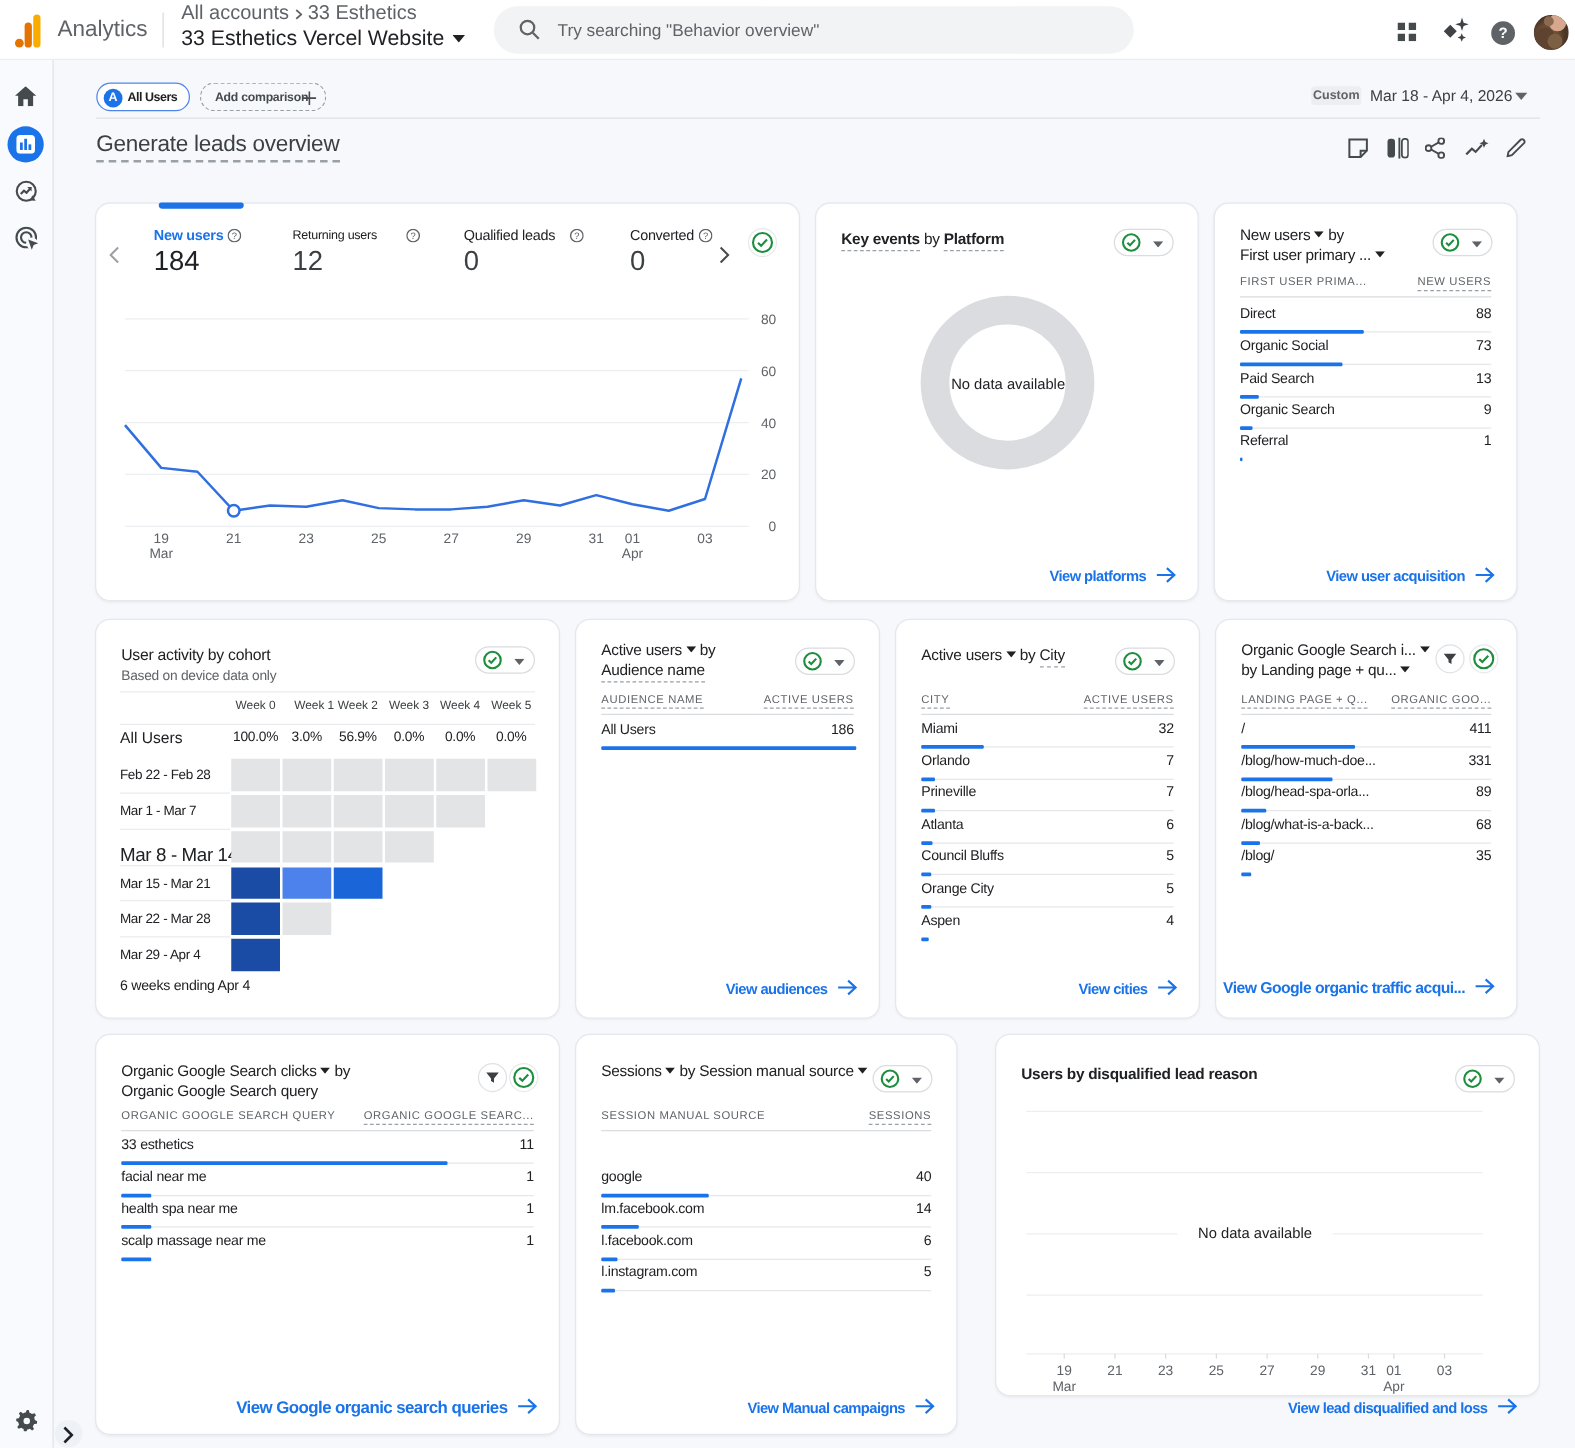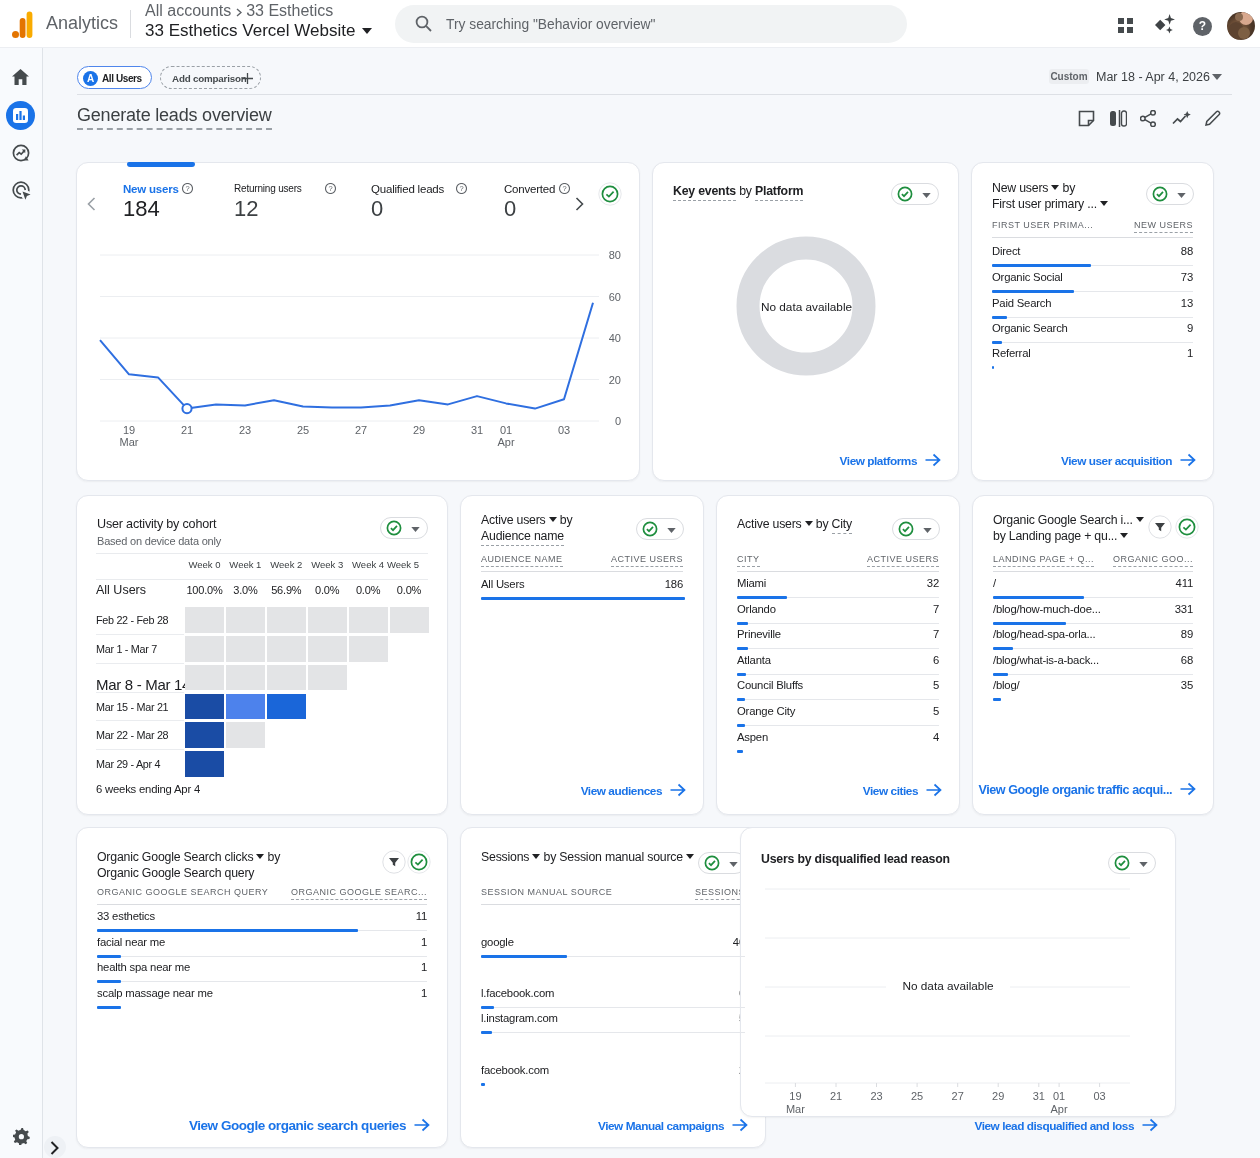--- a/index.html
+++ b/index.html
@@ -296,25 +296,25 @@
 <svg width="16" height="16" viewBox="0 0 16 16" style="position:absolute;left:5px;top:2px">
 <circle cx="8" cy="8" r="6.6" fill="none" stroke="#1e8e3e" stroke-width="1.7"></circle>
 <path d="M4.9 8.2 L7 10.2 L11 5.9" fill="none" stroke="#1e8e3e" stroke-width="1.7"></path>
         </svg>
 <svg width="9" height="5" viewBox="0 0 10 6" style="position:absolute;left:30px;top:9px">
           <path d="M0 0 L10 0 L5 6 Z" fill="#5f6368"></path>
         </svg>
 </div>
 <div class="abs" style="left:19px;top:57px;width:332px;height:1px;background:#e9ebee"></div>
 <div class="abs" style="left:105.5px;top:63px;width:44px;text-align:center;font-size:9.5px;color:#3c4043;white-space:nowrap">Week 0</div>
-      <div class="abs" style="left:146.4px;top:63px;width:44px;text-align:center;font-size:9.5px;color:#3c4043;white-space:nowrap">Week 1</div>
+      <div class="abs" style="left:146.4px;top:63px;width:44px;text-align:right;font-size:9.5px;color:#3c4043;white-space:nowrap">Week 1</div>
       <div class="abs" style="left:187.3px;top:63px;width:44px;text-align:center;font-size:9.5px;color:#3c4043;white-space:nowrap">Week 2</div>
       <div class="abs" style="left:228.2px;top:63px;width:44px;text-align:center;font-size:9.5px;color:#3c4043;white-space:nowrap">Week 3</div>
       <div class="abs" style="left:269.1px;top:63px;width:44px;text-align:center;font-size:9.5px;color:#3c4043;white-space:nowrap">Week 4</div>
-      <div class="abs" style="left:310.0px;top:63px;width:44px;text-align:left;font-size:9.5px;color:#3c4043;white-space:nowrap">Week 5</div>
+      <div class="abs" style="left:310.0px;top:63px;width:44px;text-align:center;font-size:9.5px;color:#3c4043;white-space:nowrap">Week 5</div>
 <div class="abs" style="left:19px;top:83px;width:332px;height:1px;background:#e9ebee"></div>
 <div class="abs" style="left:19px;top:87px;font-size:12.5px;color:#202124">All Users</div>
 <div class="abs" style="left:102.5px;top:88px;width:50px;text-align:center;font-size:11px;letter-spacing:-.2px;color:#202124;white-space:nowrap">100.0%</div>
 <div class="abs" style="left:143.4px;top:88px;width:50px;text-align:center;font-size:11px;letter-spacing:-.2px;color:#202124;white-space:nowrap">3.0%</div>
 <div class="abs" style="left:184.3px;top:88px;width:50px;text-align:center;font-size:11px;letter-spacing:-.2px;color:#202124;white-space:nowrap">56.9%</div>
 <div class="abs" style="left:225.2px;top:88px;width:50px;text-align:center;font-size:11px;letter-spacing:-.2px;color:#202124;white-space:nowrap">0.0%</div>
 <div class="abs" style="left:266.1px;top:88px;width:50px;text-align:center;font-size:11px;letter-spacing:-.2px;color:#202124;white-space:nowrap">0.0%</div>
 <div class="abs" style="left:307.0px;top:88px;width:50px;text-align:center;font-size:11px;letter-spacing:-.2px;color:#202124;white-space:nowrap">0.0%</div>
 <div class="abs" style="left:19px;top:118.4px;font-size:10.8px;letter-spacing:-.3px;color:#202124;white-space:nowrap">Feb 22 - Feb 28</div>
 <div class="abs" style="left:19px;top:138.1px;width:88px;height:1px;background:#eaecef"></div>
@@ -560,42 +560,43 @@
         <span class="hl">SESSION MANUAL SOURCE</span>
         <span class="hr du">SESSIONS</span>
       </div>
 <div class="hline" style="top:76px"></div>
 <div class="trow" style="top:108px">
         <span class="lb">google</span>
         <span class="vl">40</span>
         <i class="bar" style="width:86.4px"></i>
         <i class="ln"></i>
       </div>
+<div class="trow" style="top:133px">
+        <span class="lb">lm.facebook.com</span>
+        <span class="vl">14</span>
+        <i class="bar" style="width:30.2px"></i>
+        <i class="ln"></i>
+      </div>
 <div class="trow" style="top:159px">
         <span class="lb">l.facebook.com</span>
         <span class="vl">6</span>
         <i class="bar" style="width:13px"></i>
         <i class="ln"></i>
       </div>
 <div class="trow" style="top:184px">
         <span class="lb">l.instagram.com</span>
         <span class="vl">5</span>
         <i class="bar" style="width:10.8px"></i>
         <i class="ln"></i>
       </div>
-<div class="trow" style="top:236px">
-        <span class="lb">facebook.com</span>
-        <span class="vl">2</span>
-        <i class="bar" style="width:4.3px"></i>
-      </div>
 <div class="vlink" style="top:290px">View Manual campaigns<svg class="arr" width="18" height="14" viewBox="0 0 18 14">
           <path d="M1.5 7 H15 M9.5 1.5 L15.5 7 L9.5 12.5" fill="none" stroke="#1a73e8" stroke-width="1.7"></path>
         </svg></div>
 </div>
-<div class="card" style="left:740px;top:827px;width:436px;height:290px">
+<div class="card" style="left:796px;top:827px;width:436px;height:290px">
 <div class="ctitle" style="top:24px;font-weight:600">Users by disqualified lead reason</div>
 <div class="pill" style="right:19px;top:24px">
 <svg width="16" height="16" viewBox="0 0 16 16" style="position:absolute;left:5px;top:2px">
 <circle cx="8" cy="8" r="6.6" fill="none" stroke="#1e8e3e" stroke-width="1.7"></circle>
 <path d="M4.9 8.2 L7 10.2 L11 5.9" fill="none" stroke="#1e8e3e" stroke-width="1.7"></path>
         </svg>
 <svg width="9" height="5" viewBox="0 0 10 6" style="position:absolute;left:30px;top:9px">
           <path d="M0 0 L10 0 L5 6 Z" fill="#5f6368"></path>
         </svg>
 </div>

